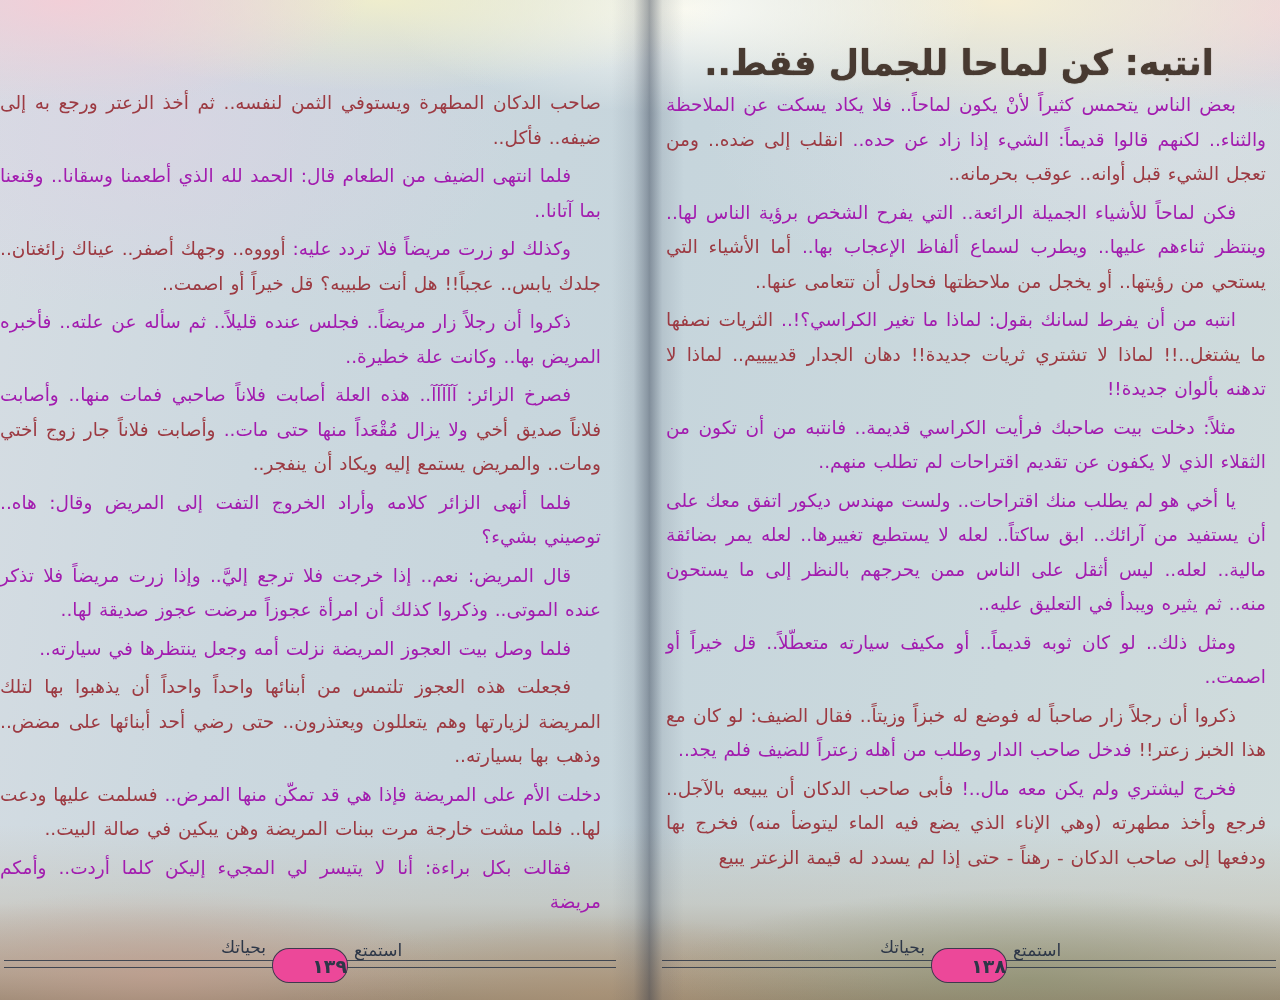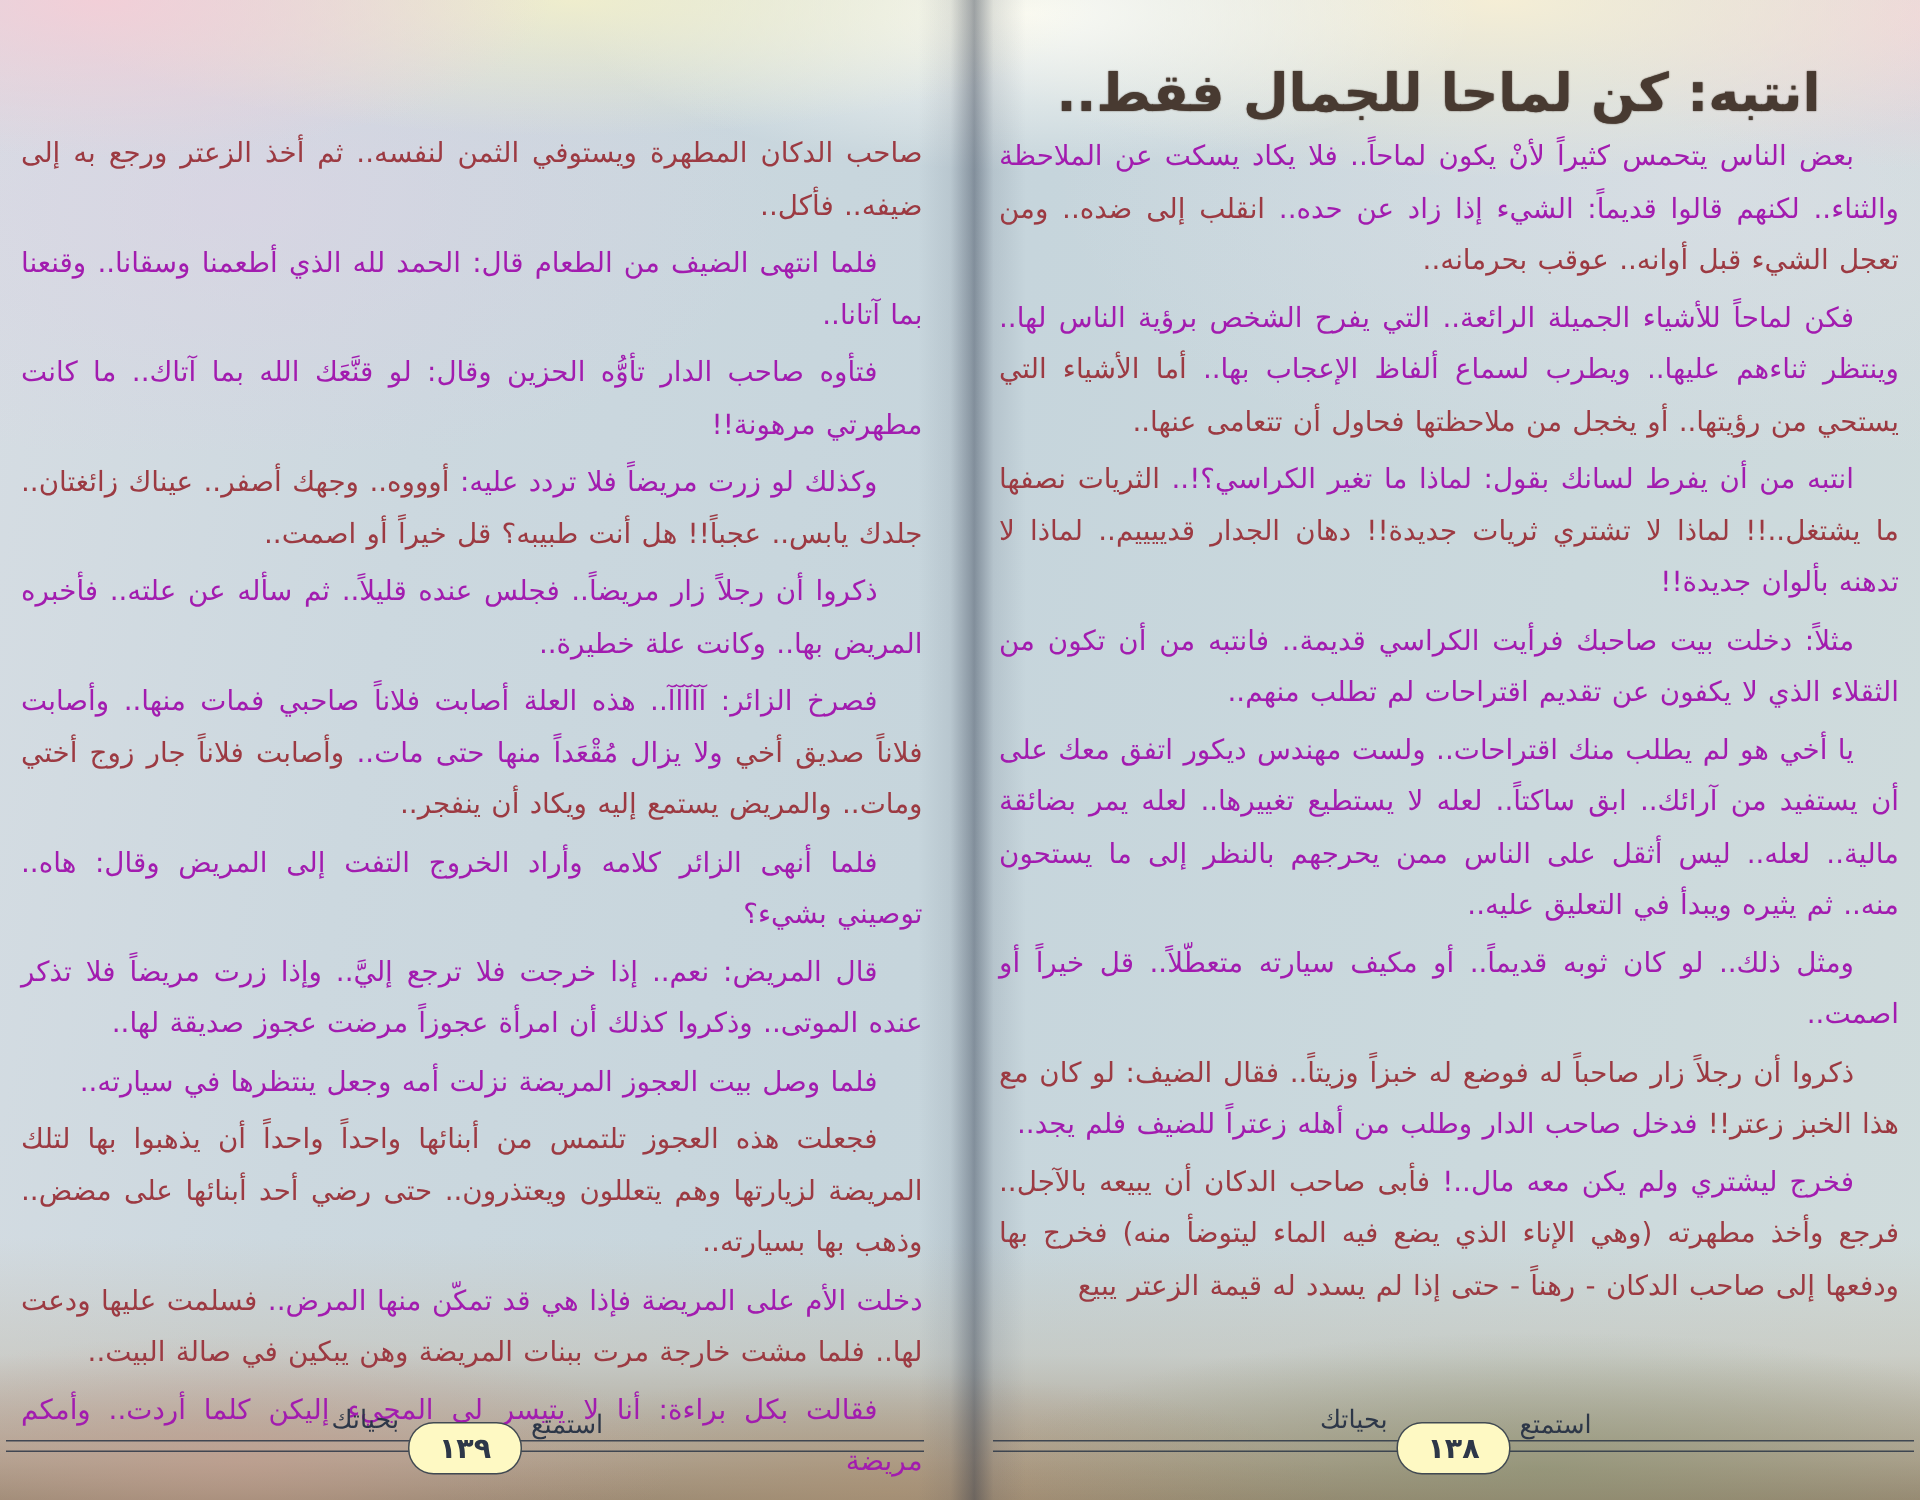--- a/index.html
+++ b/index.html
@@ -33,37 +33,37 @@
       rgba(35,45,65,.36) 49%, rgba(35,45,65,.42) 52%, rgba(60,70,90,.12) 70%, rgba(60,70,90,0) 100%); }
 
   
   .page-title {
     position:absolute; top:20px; left:664px; width:590px;
     direction:rtl; text-align:center;
     font-size:35px; font-weight:bold; color:#483a31;
     text-shadow:0 0 1px #483a31;
   }
   .page-text { position:absolute; direction:rtl; text-align:justify; }
-  .page-text.left-col  { top:86px; left:14px;  width:601px; }
+  .page-text.left-col  { top:86px; left:0;  width:601px; }
   .page-text.right-col { top:88px; left:666px; width:600px; }
   .para { margin:0 0 4px 0; font-size:18.5px; line-height:34.5px;
     color:#333d52; text-indent:30px; letter-spacing:0; word-spacing:1px; }
   .para.no-indent { text-indent:0; }
   .seg-dark { color:#a21caf; }
   .seg-red  { color:#9c3a42; }
 
   
   .footer { position:absolute; bottom:12px; height:52px; }
   .footer.left-f  { left:4px;   width:612px; }
   .footer.right-f { left:662px; width:614px; }
   .rules { position:absolute; top:24px; left:0; right:0; height:6px;
     border-top:1.6px solid rgba(44,54,70,.85); border-bottom:1.6px solid rgba(44,54,70,.85); }
   .pill { position:absolute; top:12px; left:50%; transform:translateX(-50%);
     width:74px; height:33px; border:1.7px solid rgba(44,54,70,.9); border-radius:17px;
-    background:#fef9c3; display:flex; align-items:center; justify-content:center;
+    background:#ec4899; display:flex; align-items:center; justify-content:flex-end;
     font-size:19px; font-weight:bold; color:#2d3748; z-index:2; }
   .fw { position:absolute; font-size:17px; color:#2d3748; white-space:nowrap; }
   .fw-first  { left:calc(50% + 44px); top:4px; }   
   .fw-second { right:calc(50% + 44px); top:1px; }  
 </style>
 </head>
 <body>
 
 <div class="spread">
 
@@ -90,21 +90,20 @@
     <span class="fw fw-first">استمتع</span>
     <span class="fw fw-second">بحياتك</span>
     <div class="pill">
       <span>١٣٨</span>
     </div>
   </div>
 
   <div class="page-text left-col">
       <p class="para no-indent"><span class="seg-red">صاحب الدكان المطهرة ويستوفي الثمن لنفسه.. ثم أخذ الزعتر ورجع به إلى ضيفه.. فأكل..</span></p>
       <p class="para"><span class="seg-dark">فلما انتهى الضيف من الطعام قال: الحمد لله الذي أطعمنا وسقانا.. وقنعنا بما آتانا..</span></p>
-      <p class="para"><span class="seg-dark">فتأوه صاحب الدار تأوُّه الحزين وقال: لو قنَّعَك الله بما آتاك.. ما كانت مطهرتي مرهونة!!</span></p>
       <p class="para"><span class="seg-dark">وكذلك لو زرت مريضاً فلا تردد عليه: </span><span class="seg-red">أوووه.. وجهك أصفر.. عيناك زائغتان.. جلدك يابس.. عجباً!! هل أنت طبيبه؟ قل خيراً أو اصمت..</span></p>
       <p class="para"><span class="seg-dark">ذكروا أن رجلاً زار مريضاً.. فجلس عنده قليلاً.. ثم سأله عن علته.. فأخبره المريض بها.. وكانت علة خطيرة..</span></p>
       <p class="para"><span class="seg-dark">فصرخ الزائر: آآآآآ.. هذه العلة أصابت فلاناً صاحبي فمات منها.. وأصابت </span><span class="seg-red">فلاناً صديق أخي </span><span class="seg-dark">ولا يزال مُقْعَداً منها حتى مات.. </span><span class="seg-red">وأصابت فلاناً جار زوج أختي ومات.. والمريض يستمع إليه ويكاد أن ينفجر..</span></p>
       <p class="para"><span class="seg-dark">فلما أنهى الزائر كلامه وأراد الخروج التفت إلى المريض وقال: هاه.. توصيني بشيء؟</span></p>
       <p class="para"><span class="seg-dark">قال المريض: نعم.. إذا خرجت فلا ترجع إليَّ.. وإذا زرت مريضاً فلا تذكر عنده الموتى.. وذكروا كذلك أن امرأة عجوزاً مرضت عجوز صديقة لها..</span></p>
       <p class="para"><span class="seg-dark">فلما وصل بيت العجوز المريضة نزلت أمه وجعل ينتظرها في سيارته..</span></p>
       <p class="para"><span class="seg-red">فجعلت هذه العجوز تلتمس من أبنائها واحداً واحداً أن يذهبوا بها لتلك المريضة لزيارتها وهم يتعللون ويعتذرون.. حتى رضي أحد أبنائها على مضض.. وذهب بها بسيارته..</span></p>
       <p class="para no-indent"><span class="seg-dark">دخلت الأم على المريضة فإذا هي قد تمكّن منها المرض.. </span><span class="seg-red">فسلمت عليها ودعت لها.. فلما مشت خارجة مرت ببنات المريضة وهن يبكين في صالة البيت..</span></p>
       <p class="para"><span class="seg-dark">فقالت بكل براءة: أنا لا يتيسر لي المجيء إليكن كلما أردت.. وأمكم مريضة</span></p>
     </div>

